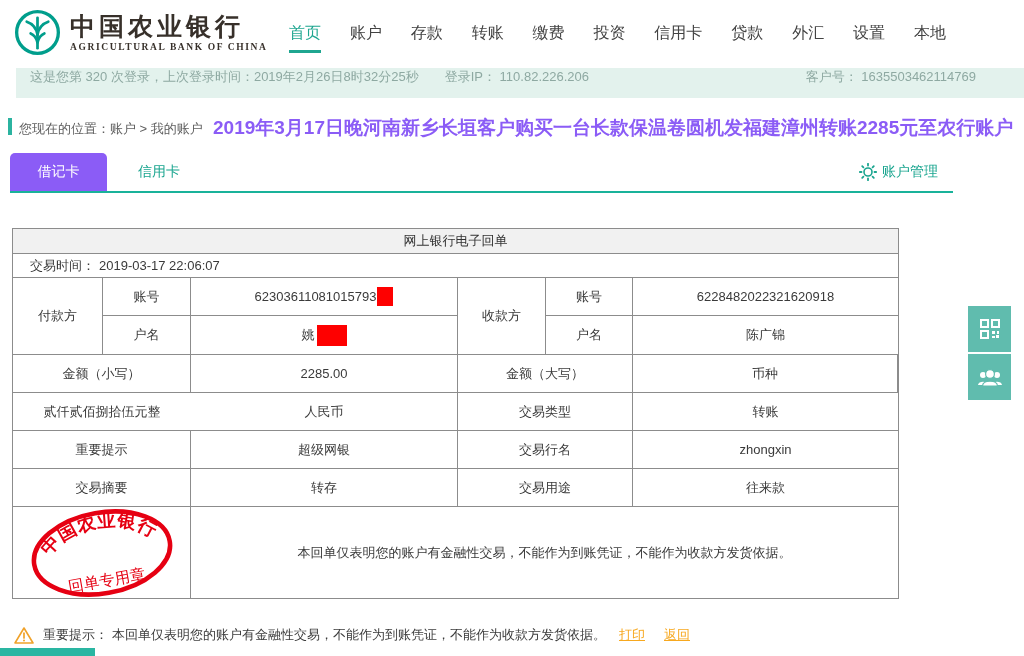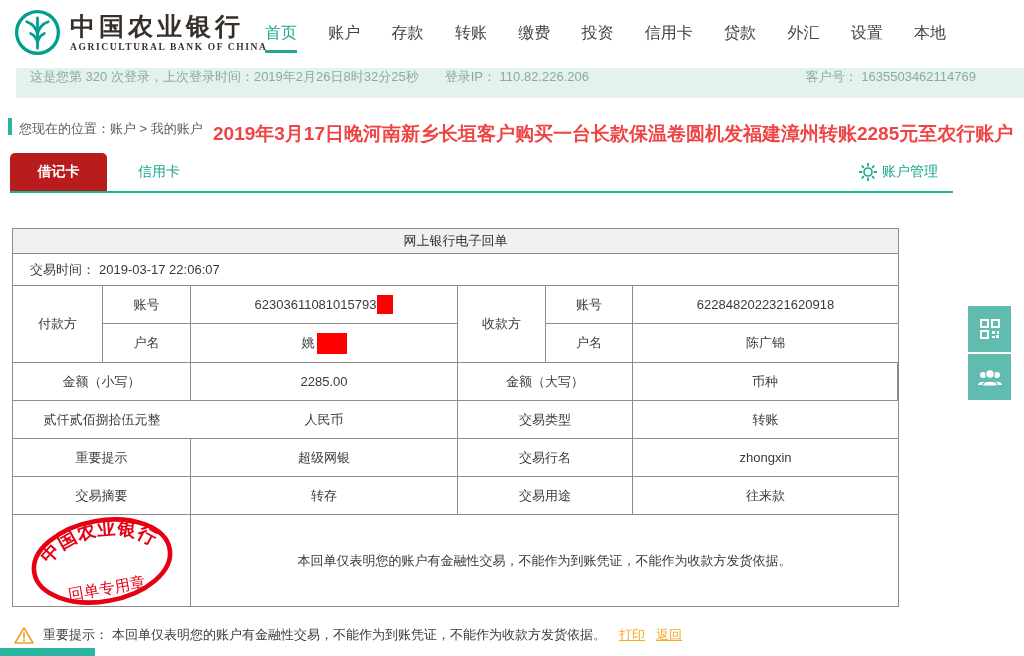--- a/index.html
+++ b/index.html
@@ -6,70 +6,70 @@
   html,body { background:#ffffff; }
   body { font-family:"Liberation Sans","DejaVu Sans",sans-serif; }
   .page { position:relative; width:1024px; height:656px; background:#fff; overflow:hidden; }
 
   
   .topbar { position:absolute; left:0; top:0; width:1024px; height:66px; background:#fff; }
   .logo { position:absolute; left:14px; top:9px; display:flex; align-items:center; gap:9px; }
   .logo-cn { font-family:"Liberation Serif","DejaVu Serif",serif; font-weight:bold; font-size:25px; letter-spacing:4px; color:#37302a; line-height:1.1; }
   .logo-en { font-family:"Liberation Serif","DejaVu Serif",serif; font-weight:bold; font-size:9.5px; letter-spacing:1.6px; color:#37302a; margin-top:2px; }
   .mainnav { position:absolute; left:265px; right:78px; top:0; height:66px; display:flex; align-items:center; justify-content:space-between; }
-  .nav-item { position:relative; font-size:16px; color:#434343; cursor:pointer; text-decoration:none; white-space:nowrap; }
+  .nav-item { position:relative; font-size:16px; color:#434343; cursor:pointer; text-decoration:none; white-space:nowrap;margin-left:24px; }
   .nav-item.active { color:#1fa690; }
   .nav-item.active::after { content:""; position:absolute; left:0; right:0; bottom:-9px; height:3px; background:#1fa690; }
 
   
   .infobar { position:absolute; left:16px; top:68px; width:1024px; height:30px; background:#e3f2ed;
              display:flex; align-items:flex-start; padding:0 64px 0 14px; font-size:13px; color:#8ea9a2; }
   .infobar .ip { margin-left:26px; }
   .infobar .cust { margin-left:auto; }
 
   
   .crumbrow { position:absolute; left:0; top:105px; width:1024px; height:45px; }
   .crumb-bar { position:absolute; left:8px; top:13px; width:4px; height:17px; background:#2bb3a0; }
   .crumb { position:absolute; left:19px; top:15px; font-size:13px; color:#5f5f5f; }
-  .annotation { position:absolute; left:213px; top:16px; font-size:19px; font-weight:bold; color:#ef4444; white-space:nowrap; letter-spacing:0; }
+  .annotation { position:absolute; left:213px; top:10px; font-size:19px; font-weight:bold; color:#8b5cf6; white-space:nowrap; letter-spacing:0; }
 
   
   .tabs { position:absolute; left:0; top:152px; width:1024px; height:41px; }
-  .tab-active { position:absolute; left:10px; top:1px; width:97px; height:38px; background:#b91c1c; color:#fff;
-                border-radius:5px 5px 0 0; display:flex; align-items:center; justify-content:center; font-size:14px; cursor:pointer;font-weight:bold; }
+  .tab-active { position:absolute; left:10px; top:1px; width:97px; height:38px; background:#8b5cf6; color:#fff;
+                border-radius:5px 5px 0 0; display:flex; align-items:center; justify-content:center; font-size:14px; cursor:pointer; }
   .tab-plain { position:absolute; top:1px; height:38px; display:flex; align-items:center; justify-content:center;
                color:#1aa58f; font-size:14px; cursor:pointer; }
   .tab-credit { left:128px; width:62px; }
   .tab-ebank  { left:203px; width:86px; }
   .manage { position:absolute; right:86px; top:1px; height:38px; display:flex; align-items:center; gap:5px;
             color:#1aa58f; font-size:14px; cursor:pointer; }
   .tabline { position:absolute; left:10px; right:71px; bottom:0; height:2px; background:#19b29a; }
 
   
   .receipt { position:absolute; left:12px; top:228px; width:887px; border:1px solid #8c8c8c; font-size:13px; color:#3a3a3a; background:#fff; }
   .r-title { height:25px; background:#f1f1f1; border-bottom:1px solid #8c8c8c; display:flex; align-items:center; justify-content:center; color:#333; }
-  .r-time { height:32px; border-bottom:1px solid #8c8c8c; display:flex; align-items:center; padding-left:17px; gap:4px; }
+  .r-time { height:24px; border-bottom:1px solid #8c8c8c; display:flex; align-items:center; padding-left:17px; gap:4px; }
   .grid6 { display:grid; grid-template-columns:90px 88px 267px 88px 87px 1fr; grid-template-rows:38px 39px; }
   .grid4 { display:grid; grid-template-columns:178px 267px 175px 1fr; grid-auto-rows:38px; }
   .cell { display:flex; align-items:center; justify-content:center; border-right:1px solid #8c8c8c; border-bottom:1px solid #8c8c8c; text-align:center; }
   .noR { border-right:none; }
   .c-payer { grid-column:1; grid-row:1/3; }
   .c-payee { grid-column:4; grid-row:1/3; }
   .stamprow { display:grid; grid-template-columns:178px 1fr; height:91px; }
   .stamp-cell { display:flex; align-items:center; justify-content:center; border-right:1px solid #8c8c8c; }
   .stamp-svg { transform:rotate(-10deg); }
   .disc-cell { display:flex; align-items:center; justify-content:center; padding:0 40px; text-align:center; }
 
   .redact { display:inline-block; background:#fe0000; vertical-align:middle; }
   .redact-acct { width:16px; height:19px; margin-left:1px; }
   .redact-name { width:30px; height:21px; margin-left:2px; }
 
   
   .footnote { position:absolute; left:14px; top:620px; height:30px; display:flex; align-items:center; gap:9px; font-size:13px; color:#3c3c3c; }
-  .footnote .links { display:flex; gap:11px; margin-left:4px; }
+  .footnote .links { display:flex; gap:19px; margin-left:4px; }
   .olink { color:#f7a81f; text-decoration:underline; cursor:pointer; }
 
   
   .side-tools { position:absolute; right:13px; top:306px; display:flex; flex-direction:column; gap:2px; }
   .side-btn { width:43px; height:46px; background:#60bcae; display:flex; align-items:center; justify-content:center; cursor:pointer; }
 
   
   .footstrip { position:absolute; left:0; top:648px; width:95px; height:8px; background:#2ab6a2; }
 </style>
 </head>

